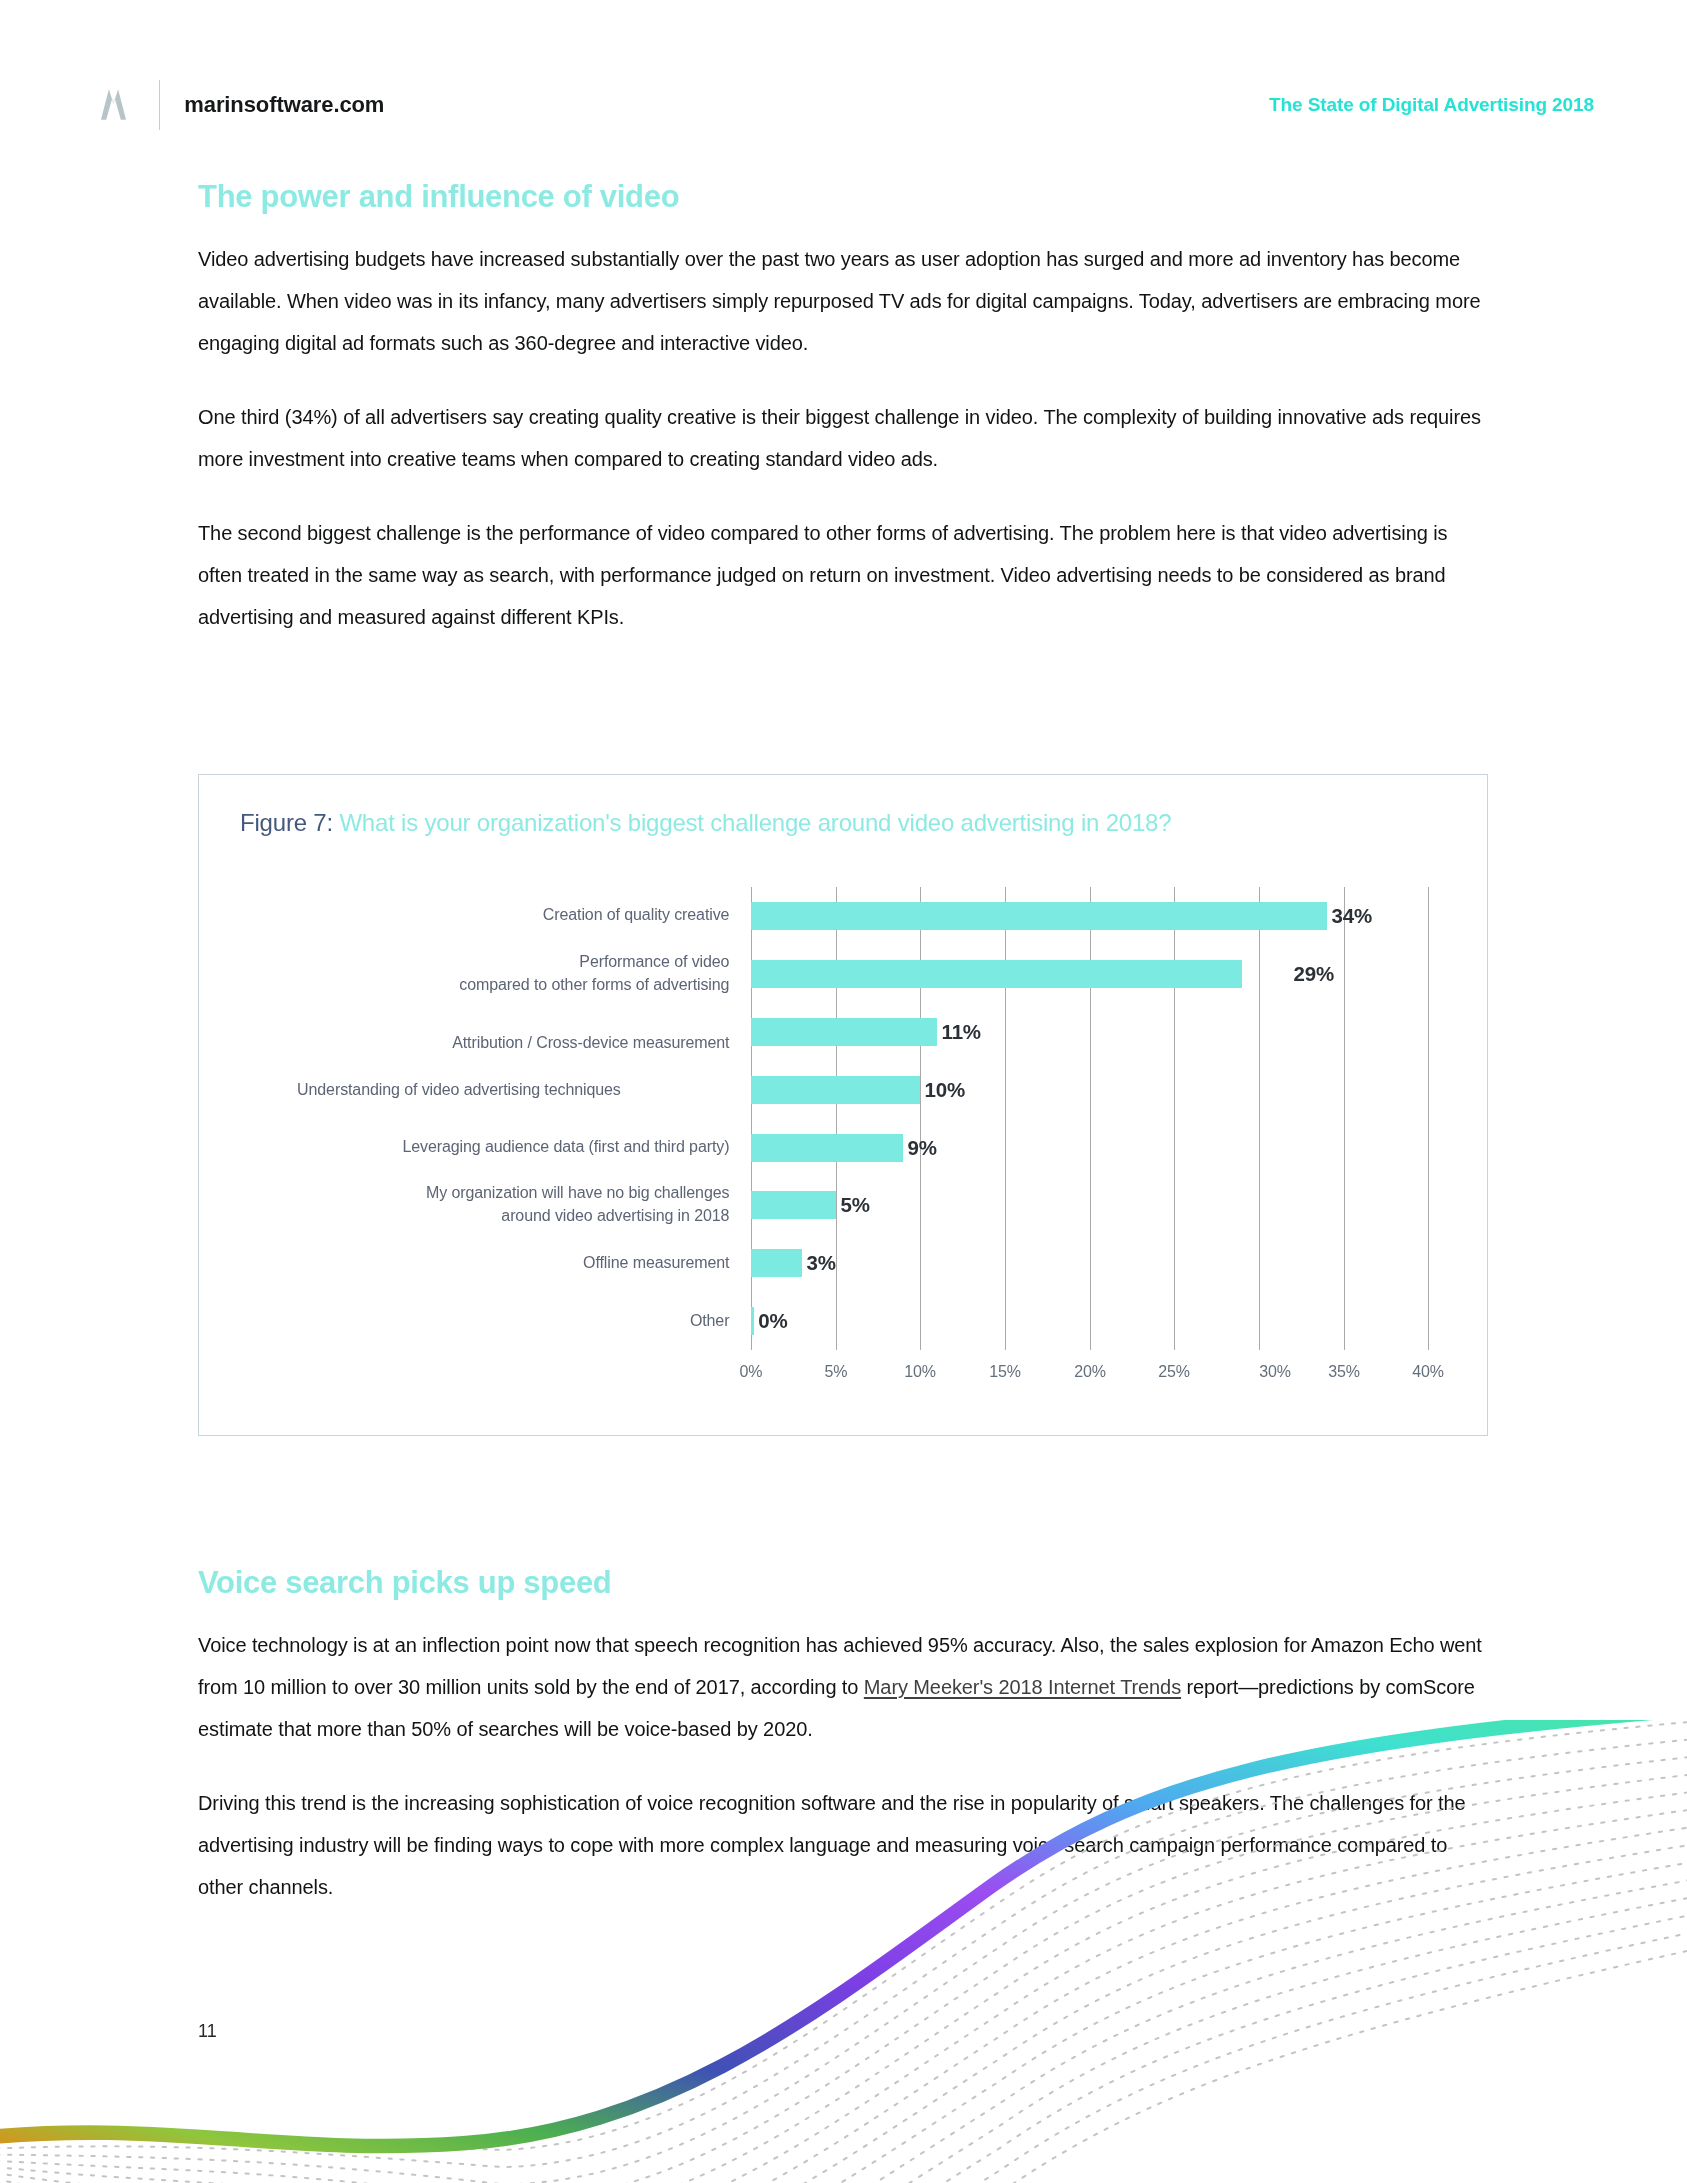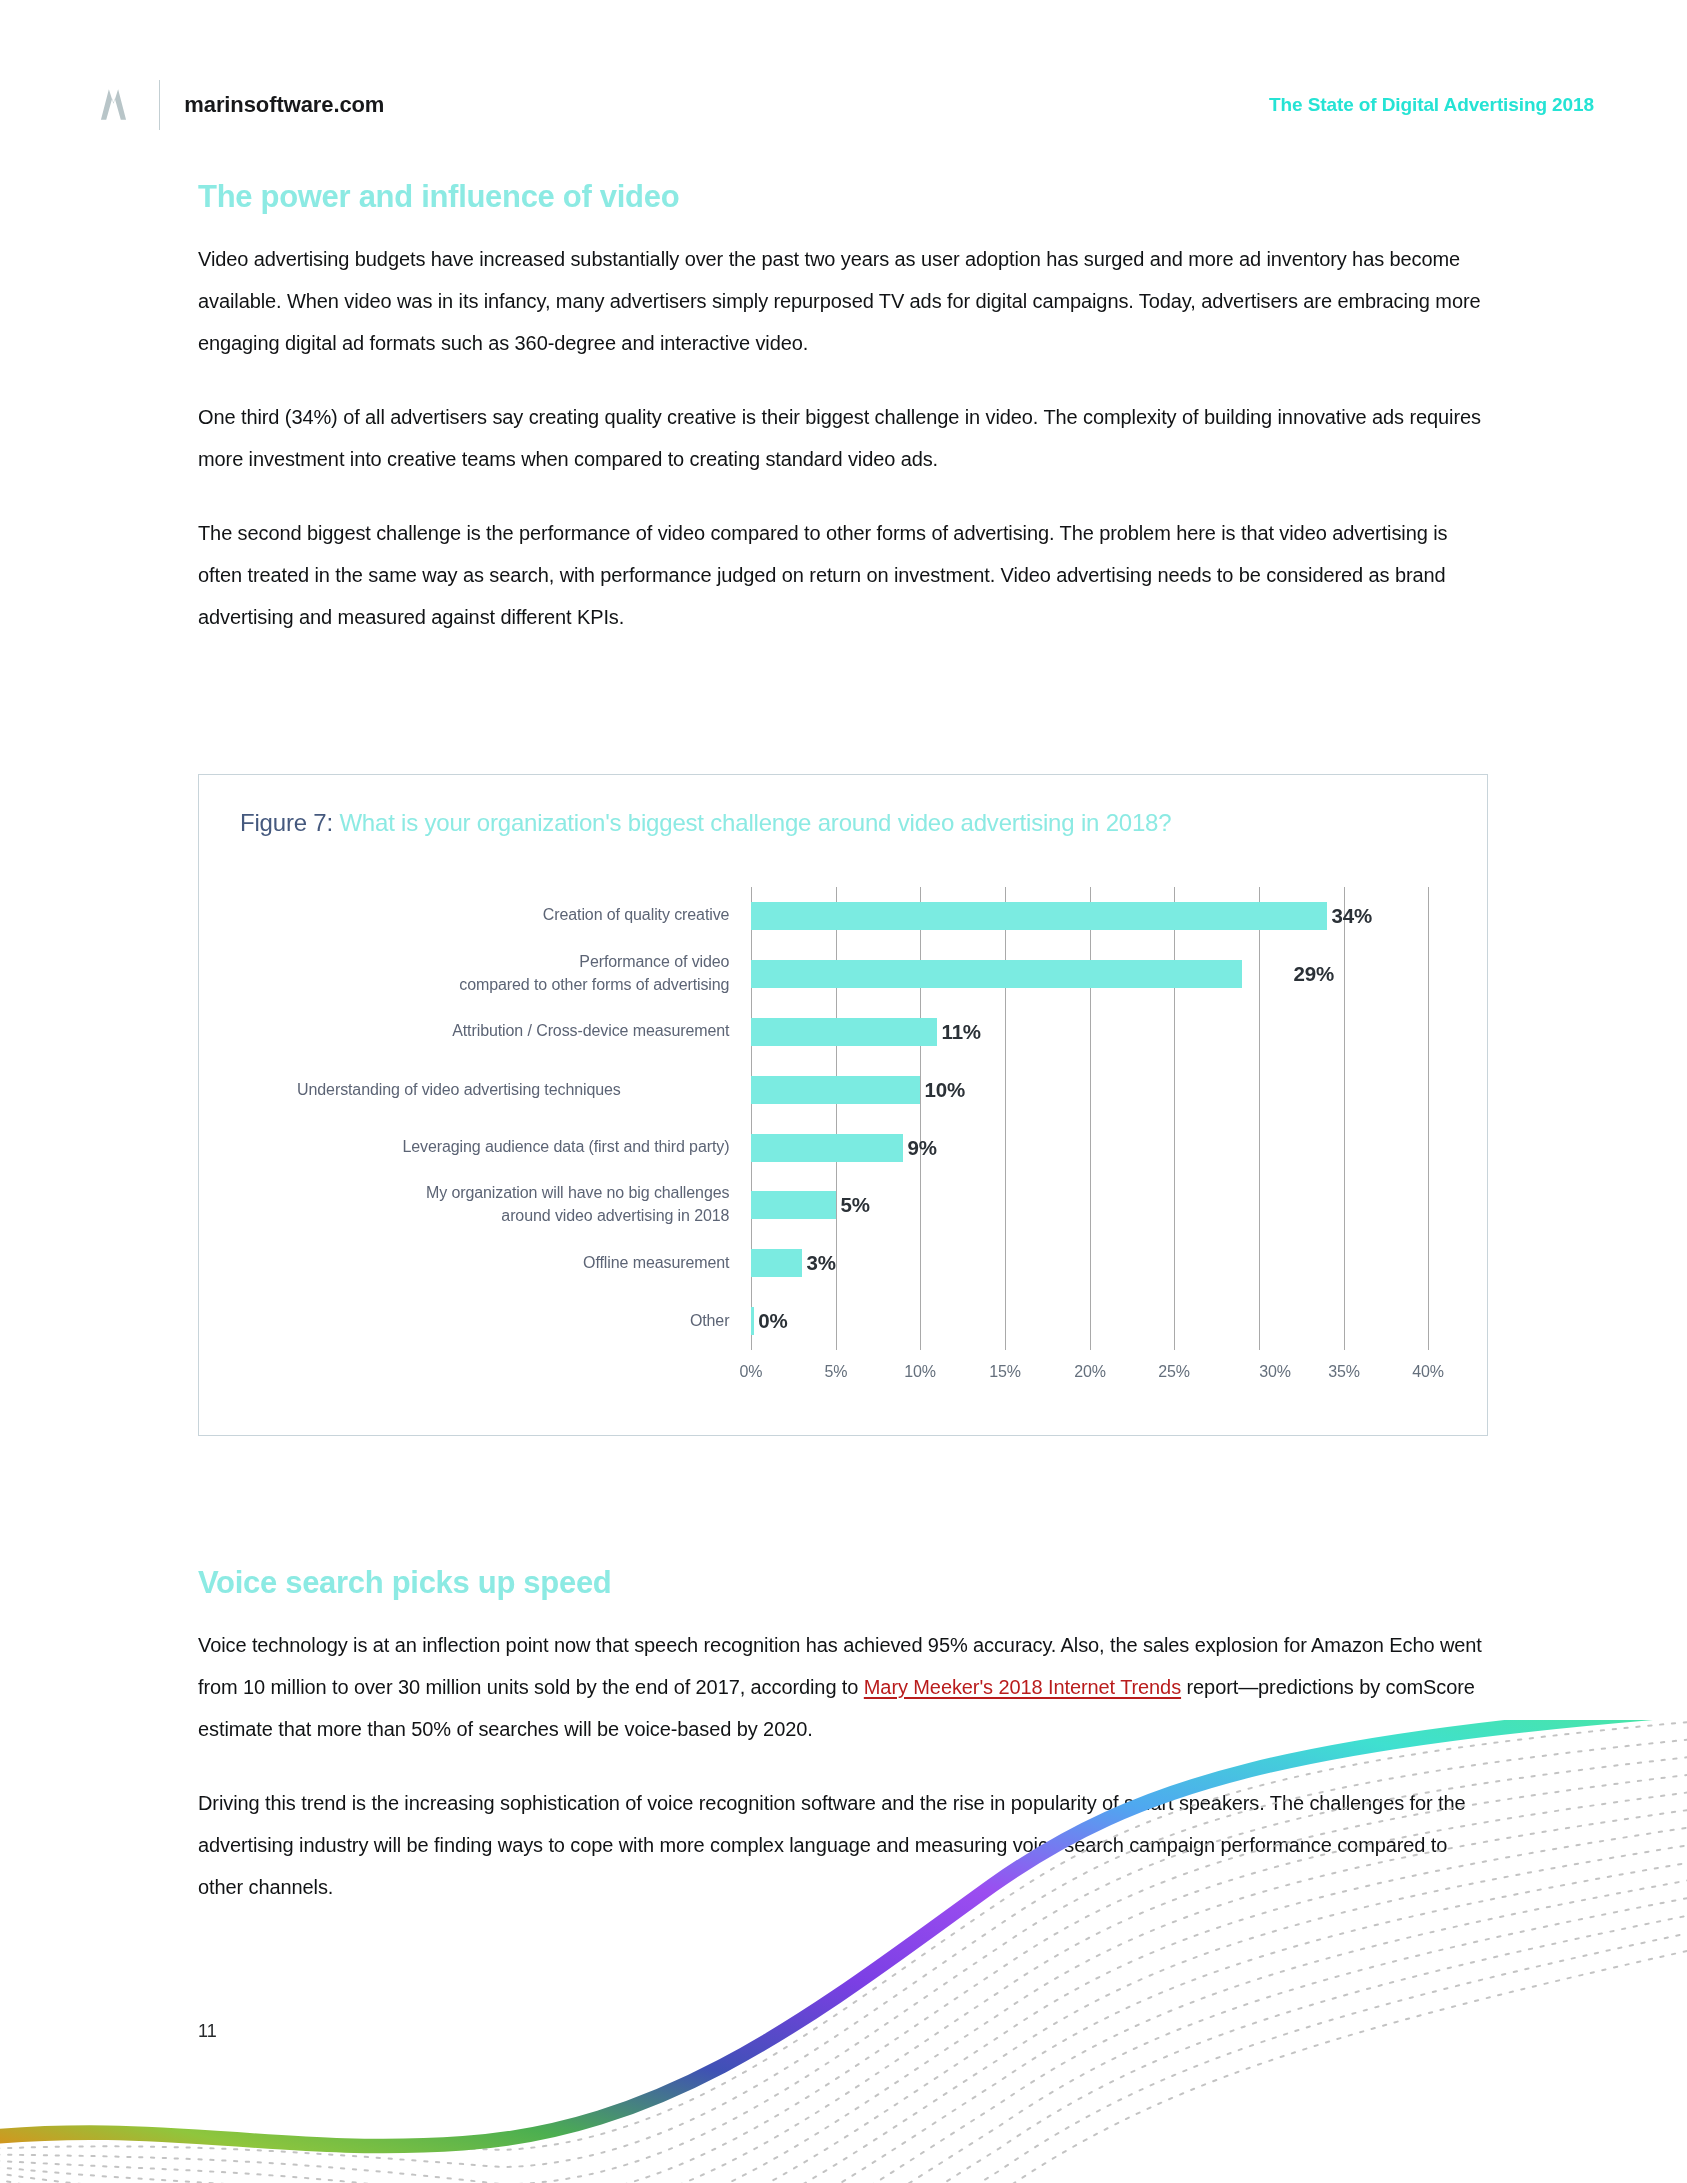--- a/index.html
+++ b/index.html
@@ -81,21 +81,21 @@
   p.body-text {
     font-size: 20px;
     line-height: 42px;
     color: #111315;
     letter-spacing: -0.1px;
     margin-bottom: 32px;
   }
   p.body-text:last-child { margin-bottom: 0; }
 
   a.inline-link {
-    color: #b91c1c;
+    color: #404040;
     text-decoration: underline;
     text-underline-offset: 3.3px;
   }
 
   
   .figure-box {
     position: absolute;
     top: 774px;
     left: 198px;
     width: 1290px;
@@ -264,21 +264,21 @@
 
     <div class="figure-title">
       <span class="fig-num">Figure 7:</span><span>&nbsp;</span><span class="fig-q">What is your organization's biggest challenge around video advertising in 2018?</span>
     </div>
 
     <div class="chart">
 
       <div class="cat-labels">
         <div class="cat-label" style="top:16.5px;">Creation of quality creative</div>
         <div class="cat-label" style="top:63px;">Performance of video<br>compared to other forms of advertising</div>
-        <div class="cat-label" style="top:132px;">Attribution / Cross-device measurement</div>
+        <div class="cat-label" style="top:144px;">Attribution / Cross-device measurement</div>
         <div class="cat-label" style="top:191px;text-align:center;">Understanding of video advertising techniques</div>
         <div class="cat-label" style="top:248px;">Leveraging audience data (first and third party)</div>
         <div class="cat-label" style="top:294px;">My organization will have no big challenges<br>around video advertising in 2018</div>
         <div class="cat-label" style="top:364px;">Offline measurement</div>
         <div class="cat-label" style="top:422px;">Other</div>
       </div>
 
       <div class="plot">
         <div id="gridlines">
             <div class="gridline" style="left: 0px;"></div>

